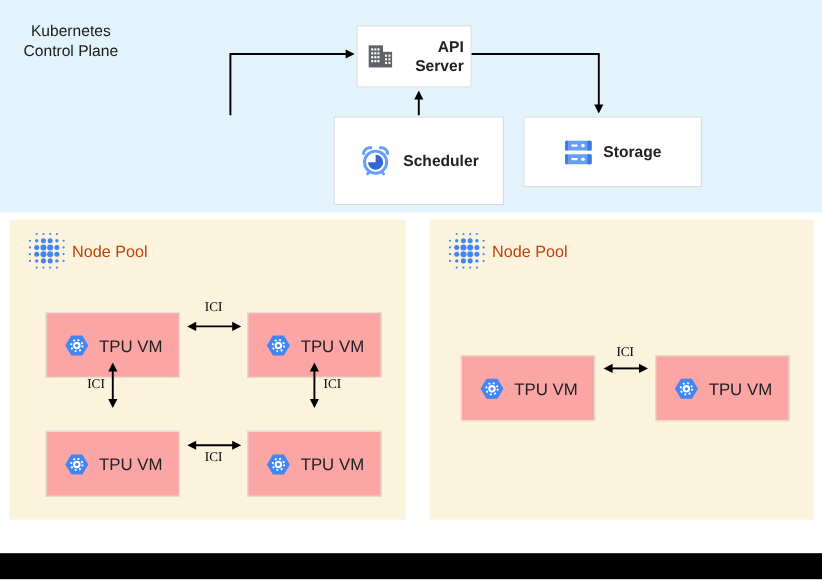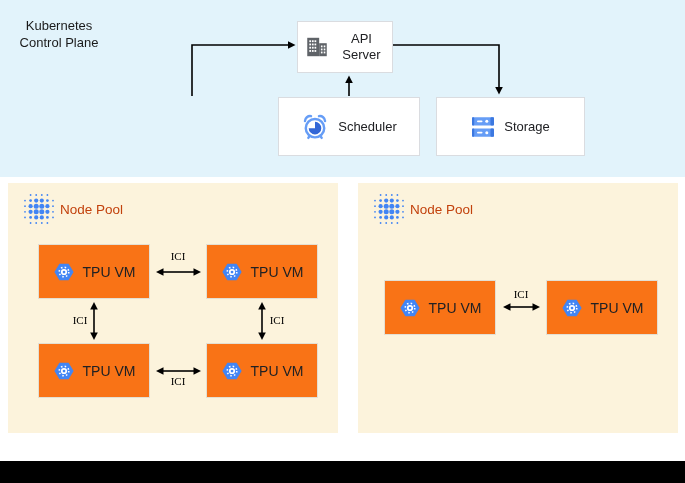--- a/index.html
+++ b/index.html
@@ -9,36 +9,36 @@
   
   .cp { position:absolute; left:0; top:0; width:685px; height:177px; background:#E2F3FB;padding-left:44px; }
   .cp-title { position:absolute; left:10px; top:17px; width:98px; text-align:center;
               font-size:13px; line-height:17px; color:#1a1a1a; }
 
   .node-box { position:absolute; background:#fff; border:1px solid #DADCE0; box-sizing:border-box;
               display:flex; align-items:center; justify-content:center; gap:9px;
               font-size:13px; line-height:16px; }
   #api-box     { left:297px; top:21px;  width:96px;  height:52px; gap:7px; }
   #rc-box      { left:121px; top:97px;  width:142px; height:59px; }
-  #sched-box   { left:278px; top:97px;  width:142px; height:59px; }
+  #sched-box   { left:278px; top:97px;  width:142px; height:74px; }
   #storage-box { left:436px; top:97px;  width:149px; height:59px; }
-  .lbl { text-align:center; }
+  .lbl { text-align:right;font-weight:bold; }
   .lbl.w50 { width:50px; }
   .lbl.w80 { width:80px; }
 
   
   .pool { position:absolute; top:183px; height:250px; background:#FCF3DC; }
   #pool-left  { left:8px;   width:330px; }
   #pool-right { left:358px; width:320px; }
   .np-icon  { position:absolute; left:13px; top:8px; }
   .np-label { position:absolute; left:52px; top:19px; font-size:13.5px; color:#c2410c;text-align:right; }
 
-  .tpu-box { position:absolute; width:112px; height:55px; background:#f97316; border:1px solid #E3DFD3;
+  .tpu-box { position:absolute; width:112px; height:55px; background:#fca5a5; border:1px solid #E3DFD3;
              box-sizing:border-box; display:flex; align-items:center; justify-content:center; gap:8px;
-             font-size:14px; }
+             font-size:14px;margin-top:16px; }
   #tpu-a { left:30px;  top:61px; }
   #tpu-b { left:198px; top:61px; }
   #tpu-c { left:30px;  top:160px; }
   #tpu-d { left:198px; top:160px; }
   #tpu-e { left:26px;  top:97px; }
   #tpu-f { left:188px; top:97px; }
 
   
   .arrow-layer { position:absolute; left:0; top:0; width:685px; height:483px; pointer-events:none; }
   .arrow-layer path { stroke:#000; stroke-width:1.6; fill:none; }

